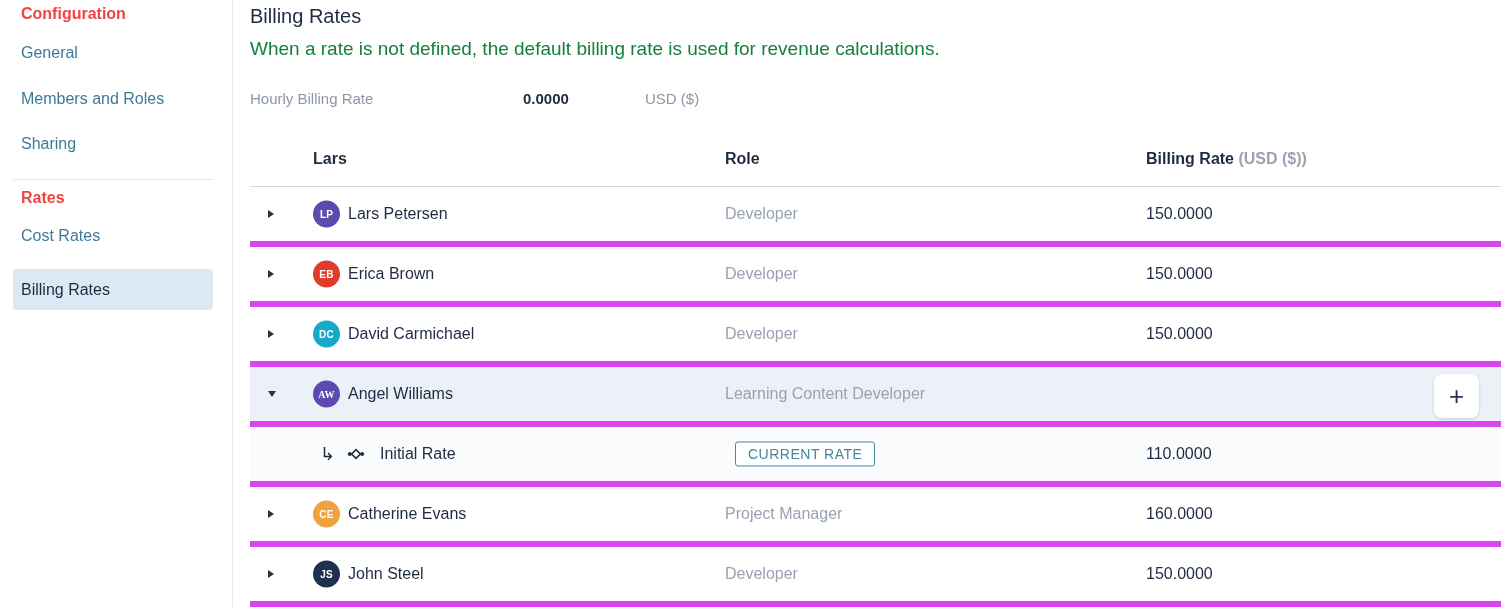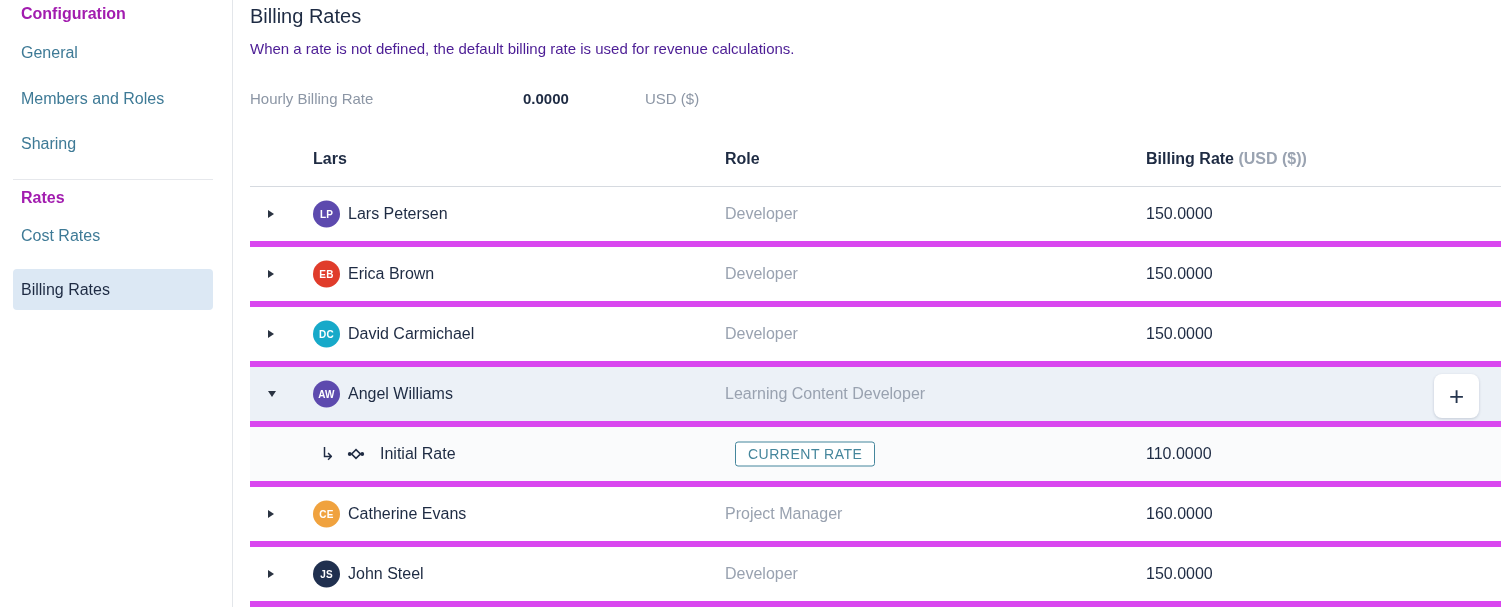--- a/index.html
+++ b/index.html
@@ -4,31 +4,31 @@
 <style>
   * { margin:0; padding:0; box-sizing:border-box; }
   html,body { width:1501px; height:607px; background:#ffffff; overflow:hidden;
               font-family:"Liberation Sans", sans-serif; color:#1E2B43; }
 
   .app { position:relative; width:1501px; height:607px; }
 
   
   .sidebar { position:absolute; left:0; top:0; width:233px; height:607px;
              background:#ffffff; border-right:1px solid #E3E6EA; }
-  .sb-title { position:absolute; left:21px; font-size:16px; font-weight:700; color:#a21caf; }
+  .sb-title { position:absolute; left:21px; font-size:16px; font-weight:700; color:#ef4444; }
   .sb-link  { position:absolute; left:21px; font-size:16px; color:#3E7A96; cursor:pointer; text-decoration:none; }
   .sb-divider { position:absolute; left:13px; width:200px; height:1px; background:#E6E8EC; }
   .sb-selected { position:absolute; left:13px; width:200px; height:41px; background:#DCE8F4;
                  border-radius:4px; font-size:16px; color:#1E2B43; line-height:41px;
                  padding-left:8px; cursor:pointer; }
 
   
   .main { position:absolute; left:250px; top:0; right:0; }
   .page-title { font-size:20px; font-weight:500; color:#1E2B43; padding-top:3px; line-height:26px; }
-  .page-desc  { font-size:15px; color:#4c1d95; margin-top:11px; line-height:17px; }
+  .page-desc  { font-size:19px; color:#15803d; margin-top:11px; line-height:17px; }
 
   .default-rate { position:relative; height:20px; margin-top:33px; }
   .dr-label    { position:absolute; left:0;   top:0; font-size:15px; color:#8C96A5; }
   .dr-value    { position:absolute; left:273px; top:0; font-size:15px; font-weight:700; color:#1E2B43; cursor:text; }
   .dr-currency { position:absolute; left:395px; top:0; font-size:15px; color:#8C96A5; }
 
   
   .table { margin-top:36px; }
   .thead { position:relative; height:41px; border-bottom:1px solid #D6DAE0; }
   .thead span { position:absolute; top:4px; font-size:16px; font-weight:700; color:#1E2B43; }
@@ -124,21 +124,21 @@
         <span class="avatar" style="background: rgb(23, 169, 201);">
             <b>DC</b>
           </span>
         <span class="cell-name">David Carmichael</span>
         <span class="cell-role">Developer</span>
         <span class="cell-rate">150.0000</span>
       </div>
 
       <div class="trow active">
         <span class="caret down"></span>
-        <span class="avatar" style="background: rgb(93, 74, 174);">
+        <span class="avatar" style="background: rgb(93, 74, 174); font-family: Liberation Serif, serif;">
             <b>AW</b>
           </span>
         <span class="cell-name">Angel Williams</span>
         <span class="cell-role">Learning Content Developer</span>
         <button class="add-rate-btn">+</button>
       </div>
 
       <div class="trow subrow">
         <span class="sub-arrow">↳</span>
         <div class="cellpos sub-icon">

